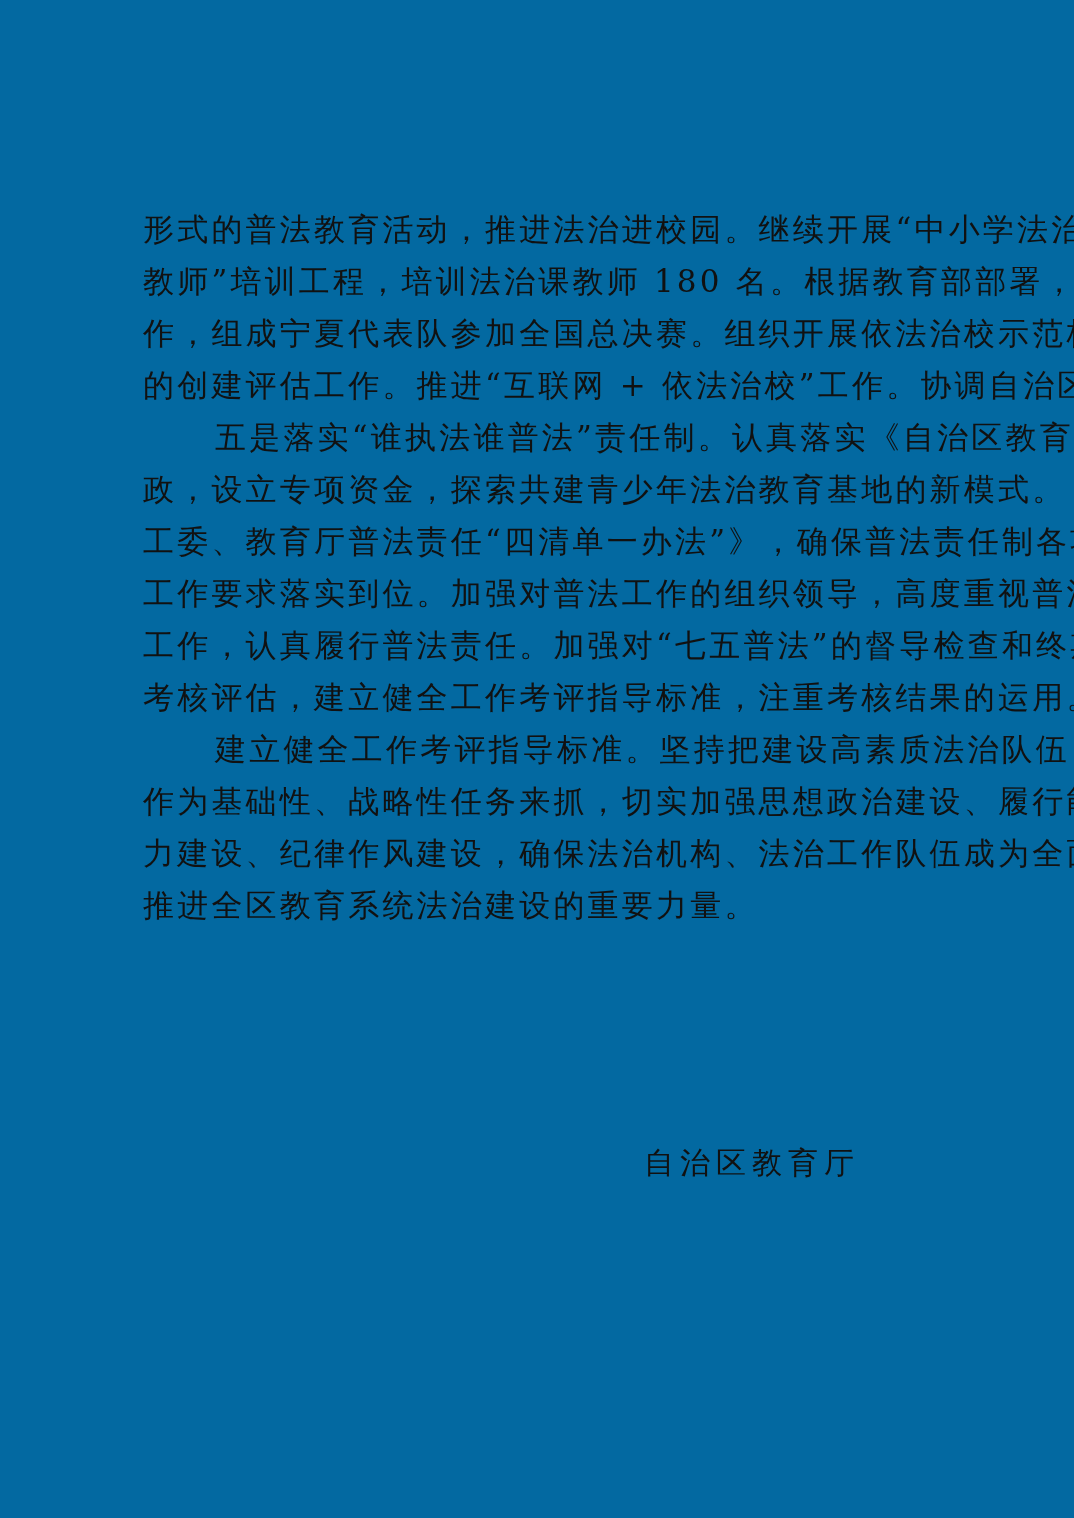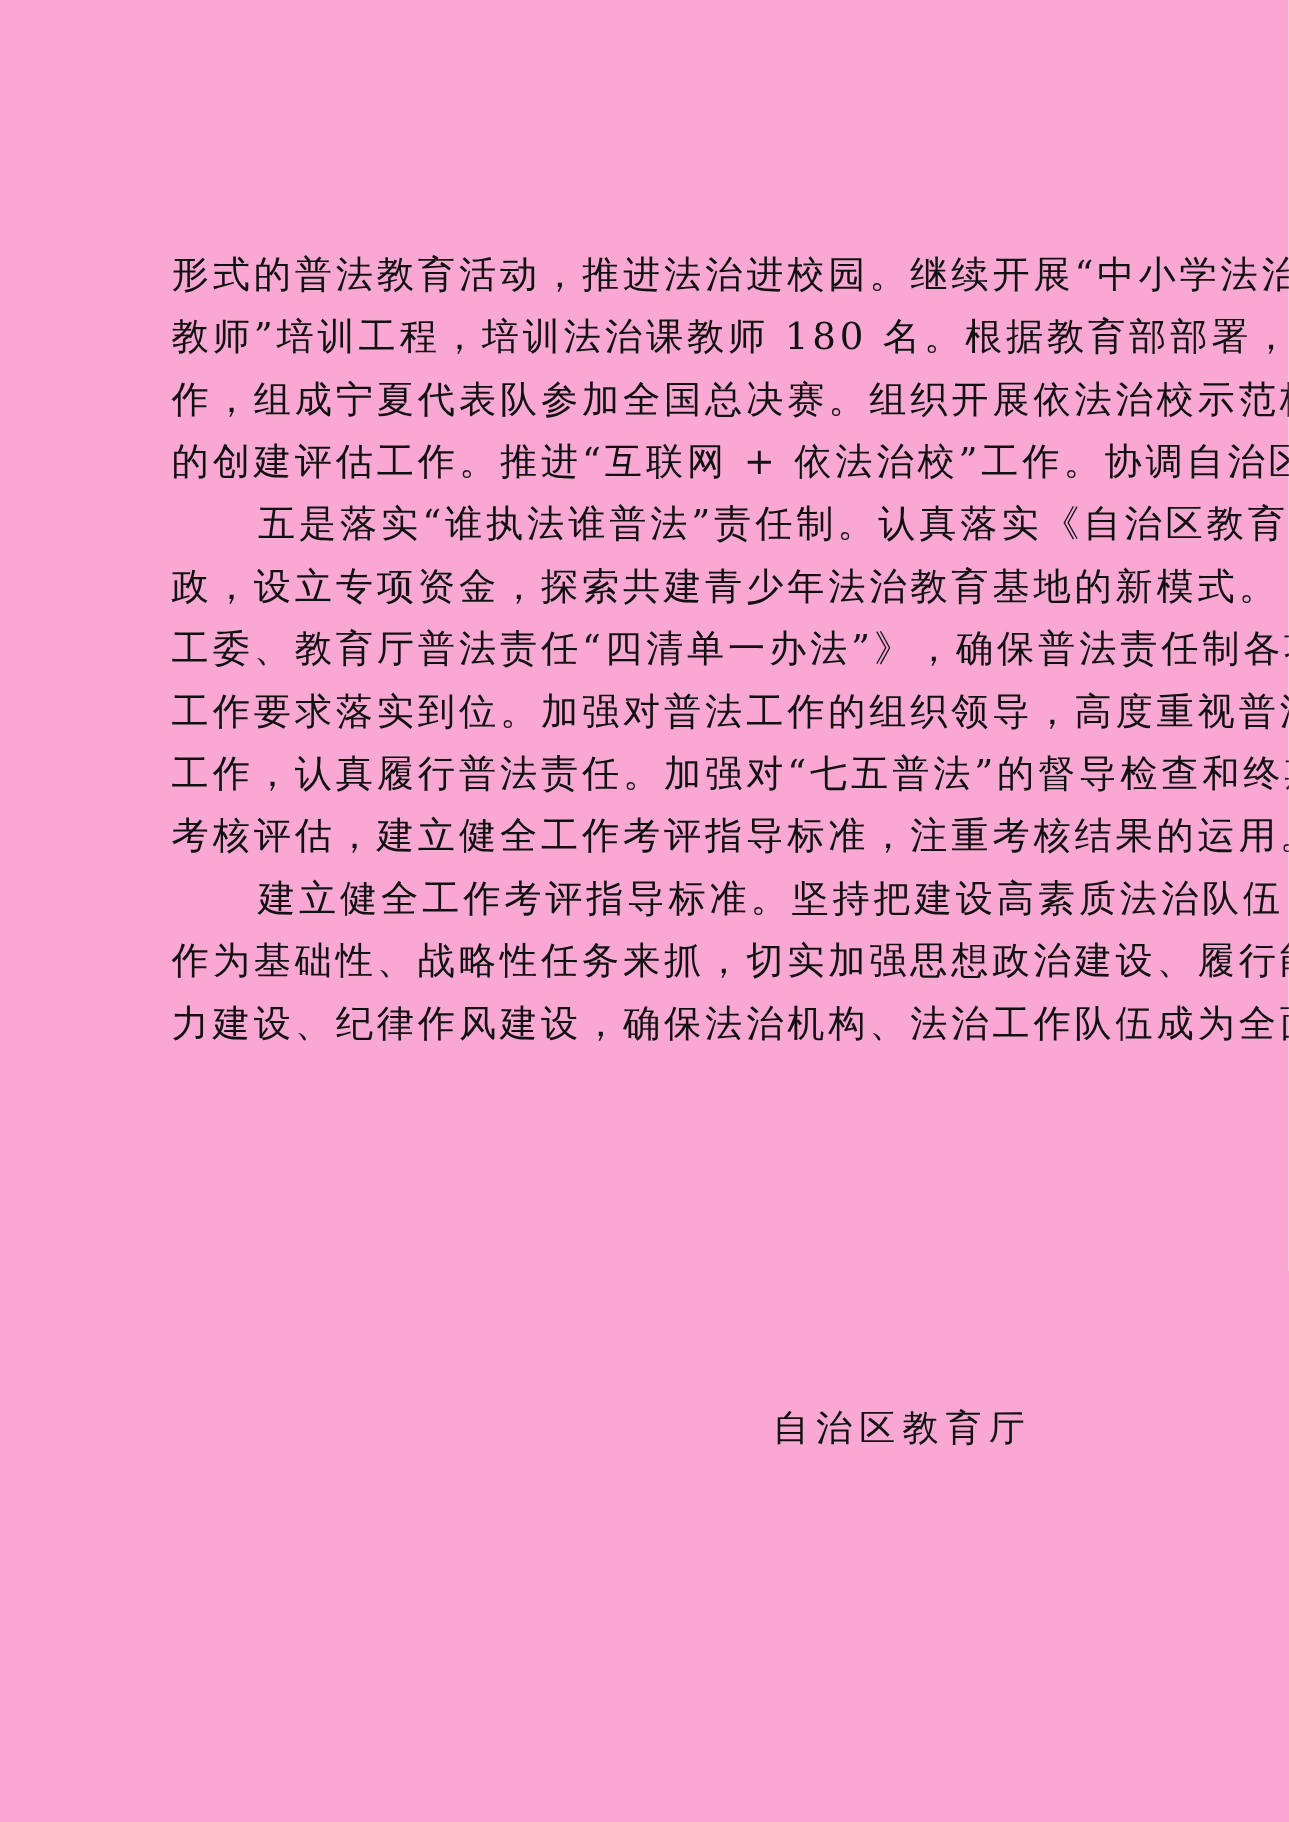--- a/index.html
+++ b/index.html
@@ -1,29 +1,29 @@
 <!DOCTYPE html>
 <html><head>
 <meta charset="utf-8">
 <style>
   html, body { margin: 0; padding: 0; background: #ffffff; }
   body { width: 1074px; height: 1518px; position: relative; overflow: hidden; }
-  .page { position: absolute; left: 0; top: 0; width: 1074px; height: 1518px; background: #f9a8d4; }
+  .page { position: absolute; left: 0; top: 0; width: 1074px; height: 1518px; background: #0369a1; }
   .body-text {
     position: absolute; left: 143px; top: 203px; width: 800px;
     font-family: "DejaVu Serif", "Liberation Serif", serif;
     font-size: 31px; line-height: 52px; color: #111;
     letter-spacing: 3.2px;
   }
   .line { display: block; white-space: nowrap; height: 52px; }
   .line.indent { padding-left: 72px; }
   .signature {
     position: absolute; left: 636px; top: 1138px;
     font-family: "DejaVu Serif", "Liberation Serif", serif;
-    font-size: 30px; line-height: 50px; color: #111; margin-top: 28px;
+    font-size: 30px; line-height: 50px; color: #111;
   }
   .sig-org { display: block; padding-left: 8px; letter-spacing: 6px; }
   .sig-date { display: block; letter-spacing: 2px; word-spacing: 6px; }
 </style>
 </head>
 <body>
 
 <div class="page">
   <div class="body-text">
 
@@ -35,18 +35,19 @@
 
     <span class="line">政，设立专项资金，探索共建青少年法治教育基地的新模式。</span>
     <span class="line">工委、教育厅普法责任“四清单一办法”》，确保普法责任制各项</span>
     <span class="line">工作要求落实到位。加强对普法工作的组织领导，高度重视普法</span>
     <span class="line">工作，认真履行普法责任。加强对“七五普法”的督导检查和终期</span>
     <span class="line">考核评估，建立健全工作考评指导标准，注重考核结果的运用。</span>
 
     <span class="line indent">建立健全工作考评指导标准。坚持把建设高素质法治队伍</span>
     <span class="line">作为基础性、战略性任务来抓，切实加强思想政治建设、履行能</span>
     <span class="line">力建设、纪律作风建设，确保法治机构、法治工作队伍成为全面</span>
+    <span class="line">推进全区教育系统法治建设的重要力量。</span>
   </div>
 
   <div class="signature">
     <span class="sig-org">自治区教育厅</span>
   </div>
 </div>
 
 </body></html>

